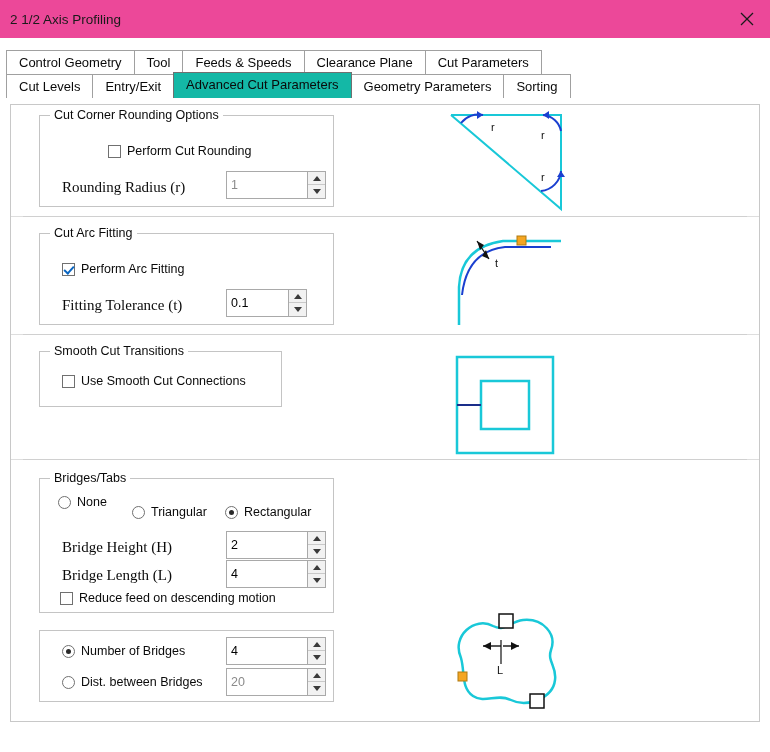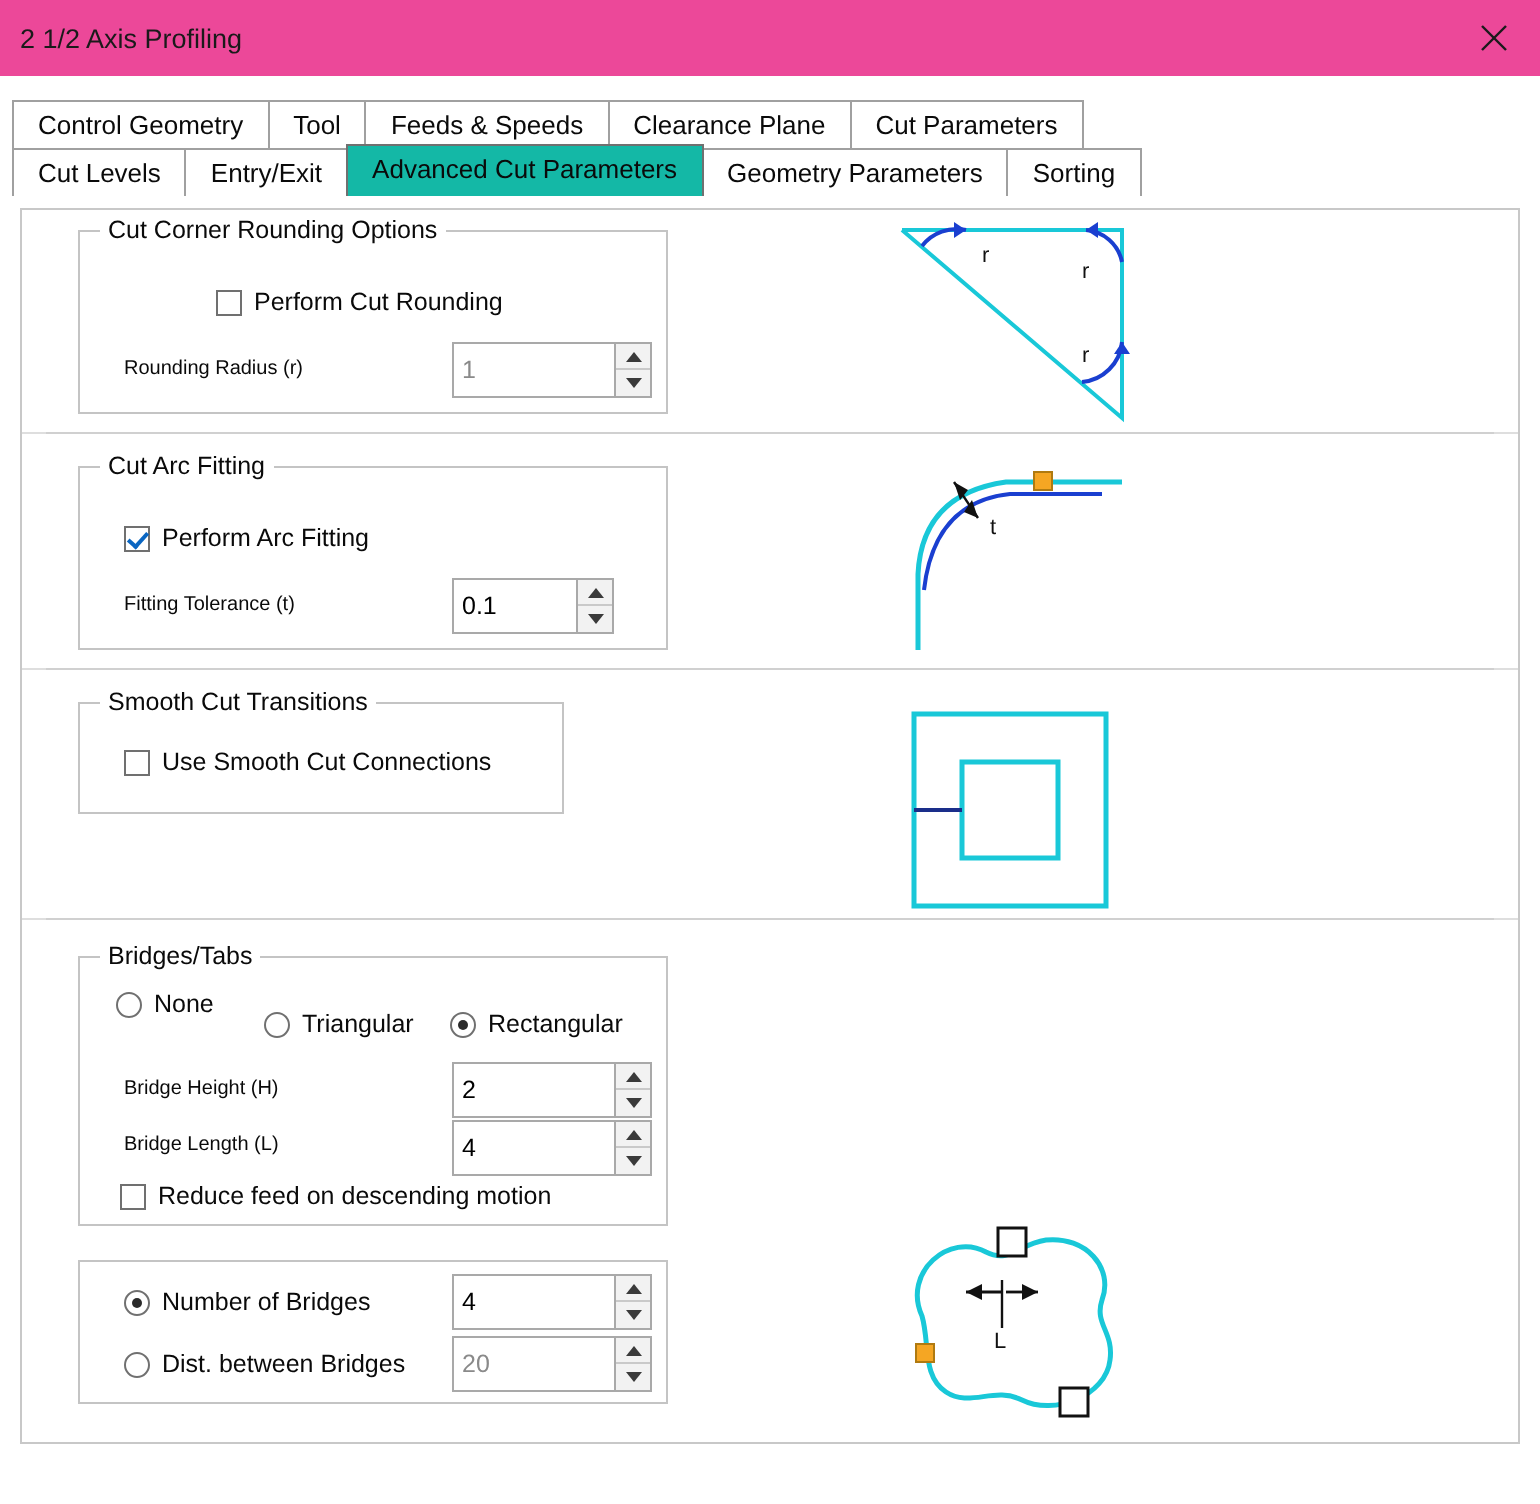--- a/index.html
+++ b/index.html
@@ -143,23 +143,24 @@
     background: #2a2a2a;
   }
   .ctl-label {
     margin-left: 6px;
     font-size: 12.5px;
     color: #0a0a0a;
     white-space: nowrap;
   }
   .field-label {
     position: absolute;
-    font-size: 10px;
+    font-size: 15px;
     color: #0a0a0a;
     white-space: nowrap;
+    font-family: Liberation Serif, serif;
   }
   
   .spin {
     position: absolute;
     display: flex;
     height: 28px;
     width: 100px;
   }
   .spin input {
     flex: 1 1 auto;

